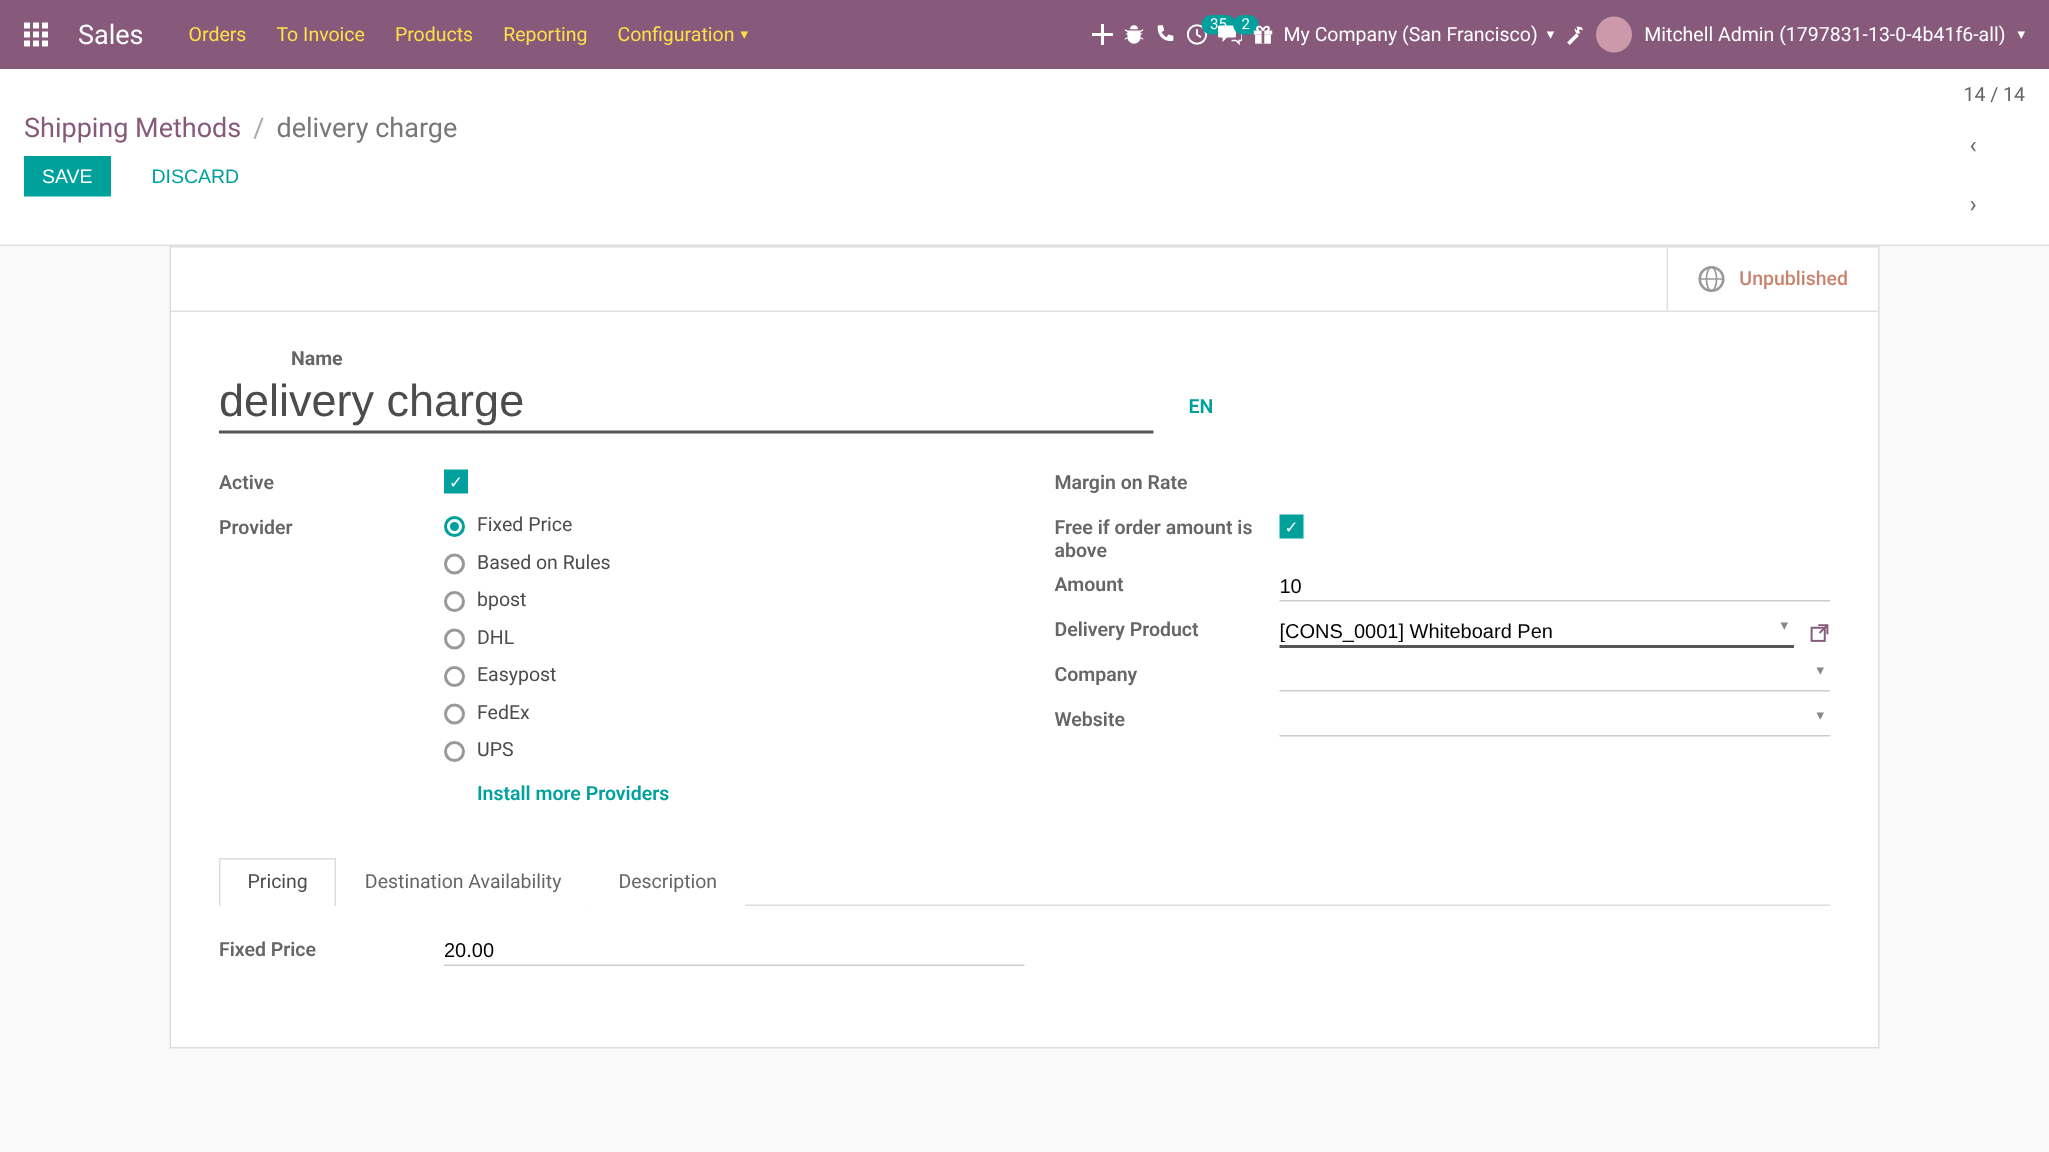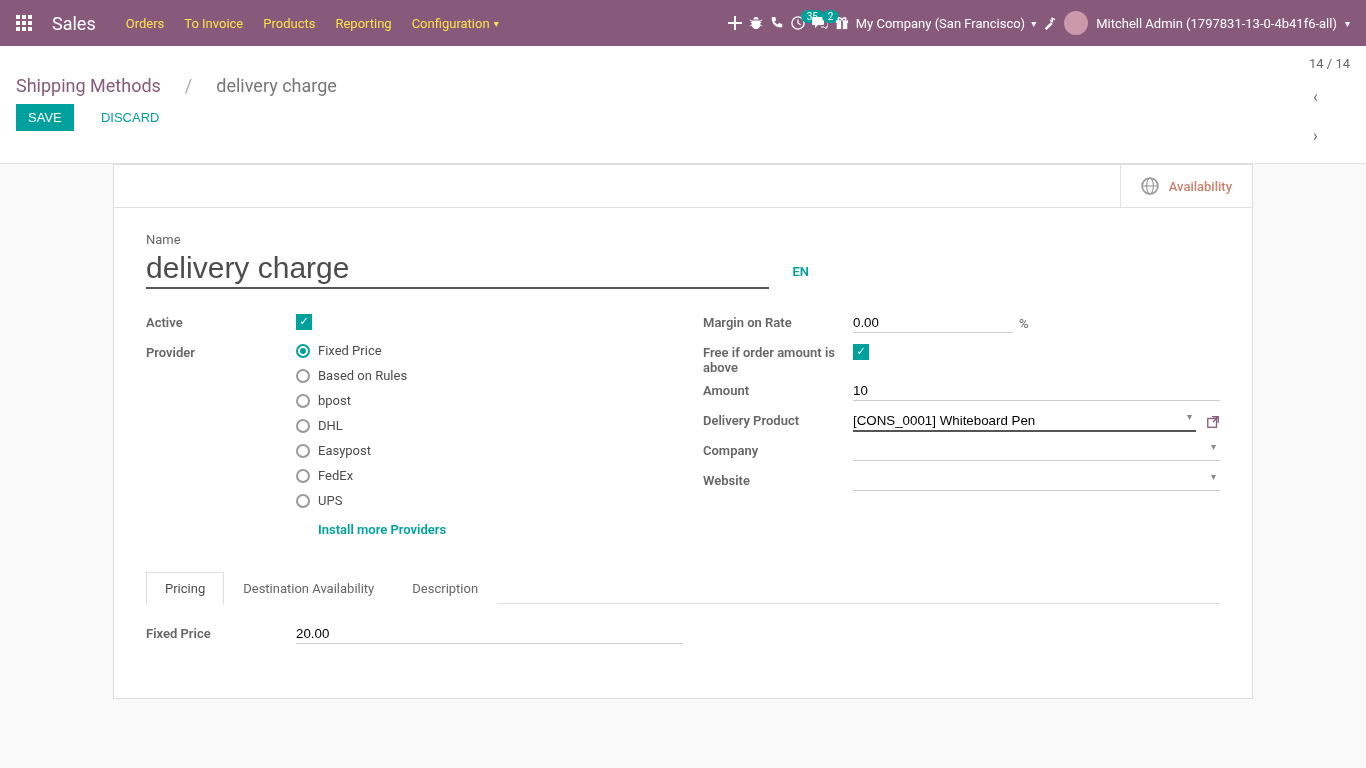--- a/index.html
+++ b/index.html
@@ -11,39 +11,39 @@
 .navbar .menu { display: flex; gap: 20px; }
 .navbar .menu-item { color: #fde047; cursor: pointer; font-size: 13px; display: flex; align-items: center; gap: 4px; }
 .navbar .right { margin-left: auto; display: flex; align-items: center; gap: 7px; }
 .navbar .icon-btn { cursor: pointer; position: relative; }
 .navbar .badge { background: #00a09d; color: white; border-radius: 10px; padding: 1px 6px; font-size: 10px; position: absolute; top: -6px; left: 10px; }
 .navbar .company { cursor: pointer; display: flex; align-items: center; gap: 6px; }
 .navbar .user { cursor: pointer; display: flex; align-items: center; gap: 8px; }
 .navbar .avatar { width: 24px; height: 24px; border-radius: 50%; background: #c9a; }
 .navbar .caret { font-size: 10px; }
 .control-bar { background: white; padding: 10px 16px 14px 16px; display: flex; align-items: center; border-bottom: 1px solid #e0e0e0; }
-.breadcrumb { font-size: 18px; display: flex; align-items: center; gap: 24px; }
+.breadcrumb { font-size: 18px; display: flex; align-items: center; gap: 8px; }
 .breadcrumb .link { color: #875a7b; cursor: pointer; }
 .breadcrumb .sep { color: #aaa; }
 .breadcrumb .current { color: #777; }
 .control-actions { margin-top: 8px; }
 .control-wrap { display: flex; flex-direction: column; }
 .btn-save { background: #00a09d; color: white; border: none; padding: 6px 12px; font-weight: 500; font-size: 13px; cursor: pointer; margin-right: 24px; }
 .btn-discard { background: none; border: none; color: #00a09d; font-weight: 500; font-size: 13px; cursor: pointer; }
 .pager { margin-left: auto; display: flex; align-items: flex-start; gap: 12px; color: #666; flex-direction: column; }
 .pager .arrow { cursor: pointer; color: #666; font-size: 16px; padding: 4px; }
 .form-sheet-bg { padding: 0 0 24px 0; overflow-y: auto; height: calc(768px - 46px - 84px); }
 .form-sheet { background: white; max-width: 1140px; margin: 0 auto; border: 1px solid #ddd; position: relative; }
 .status-box { display: flex; justify-content: flex-end; border-bottom: 1px solid #e0e0e0; }
 .status-btn { padding: 12px 20px; border-left: 1px solid #e0e0e0; display: flex; align-items: center; gap: 10px; cursor: pointer; }
 .status-btn .globe { color: #999; font-size: 16px; }
 .status-btn .text { color: #c8836e; font-weight: 500; }
 .form-body { padding: 24px 32px; }
 .name-group { margin-bottom: 24px; position: relative; width: 58%; }
-.name-label { font-weight: 400; font-size: 13px; color: #666; margin-bottom: 2px; display: block; }
+.name-label { font-weight: 700; font-size: 13px; color: #666; margin-bottom: 2px; display: block; margin-left: 48px; }
 .name-input { font-size: 30px; border: none; border-bottom: 2px solid #555; width: 100%; padding: 2px 0; outline: none; color: #4c4c4c; }
 .lang-btn { position: absolute; right: -40px; top: 32px; color: #00a09d; font-weight: 600; cursor: pointer; font-size: 13px; }
 .form-cols { display: flex; gap: 40px; }
 .col { flex: 1; }
 .field-row { display: flex; margin-bottom: 6px; align-items: flex-start; min-height: 24px; }
 .field-label { width: 150px; font-weight: 600; color: #666; padding-top: 2px; flex-shrink: 0; }
 .field-value { flex: 1; }
 .checkbox { width: 16px; height: 16px; background: #00a09d; display: inline-flex; align-items: center; justify-content: center; color: white; font-size: 11px; cursor: pointer; }
 .radio-group { display: flex; flex-direction: column; gap: 10px; }
 .radio-item { display: flex; align-items: center; gap: 8px; cursor: pointer; }
@@ -171,21 +171,21 @@
   <div class="form-sheet">
     <div class="status-box">
       <div class="status-btn">
         <span class="globe">
           <svg width="18" height="18" viewBox="0 0 16 16" fill="#999">
               <circle cx="8" cy="8" r="7" fill="none" stroke="#999" stroke-width="1.5"></circle>
               <ellipse cx="8" cy="8" rx="3" ry="7" fill="none" stroke="#999" stroke-width="1"></ellipse>
               <line x1="1" y1="8" x2="15" y2="8" stroke="#999" stroke-width="1"></line>
             </svg>
         </span>
-        <span class="text">Availability</span>
+        <span class="text">Unpublished</span>
       </div>
     </div>
     <div class="form-body">
       <div class="name-group">
         <label class="name-label">Name</label>
         <input class="name-input" value="delivery charge" style="">
         <span class="lang-btn">EN</span>
       </div>
 
       <div class="form-cols">
@@ -232,24 +232,20 @@
                 </div>
               </div>
               <span class="install-link">Install more Providers</span>
             </div>
           </div>
         </div>
 
         <div class="col">
           <div class="field-row">
             <div class="field-label">Margin on Rate</div>
-            <div class="field-value" style="display:flex;align-items:center;">
-              <input class="text-input" value="0.00" style="">
-              <span class="suffix">%</span>
-            </div>
           </div>
           <div class="field-row">
             <div class="field-label">Free if order amount is above</div>
             <div class="field-value">
               <div class="checkbox">✓</div>
             </div>
           </div>
           <div class="field-row">
             <div class="field-label">Amount</div>
             <div class="field-value">

